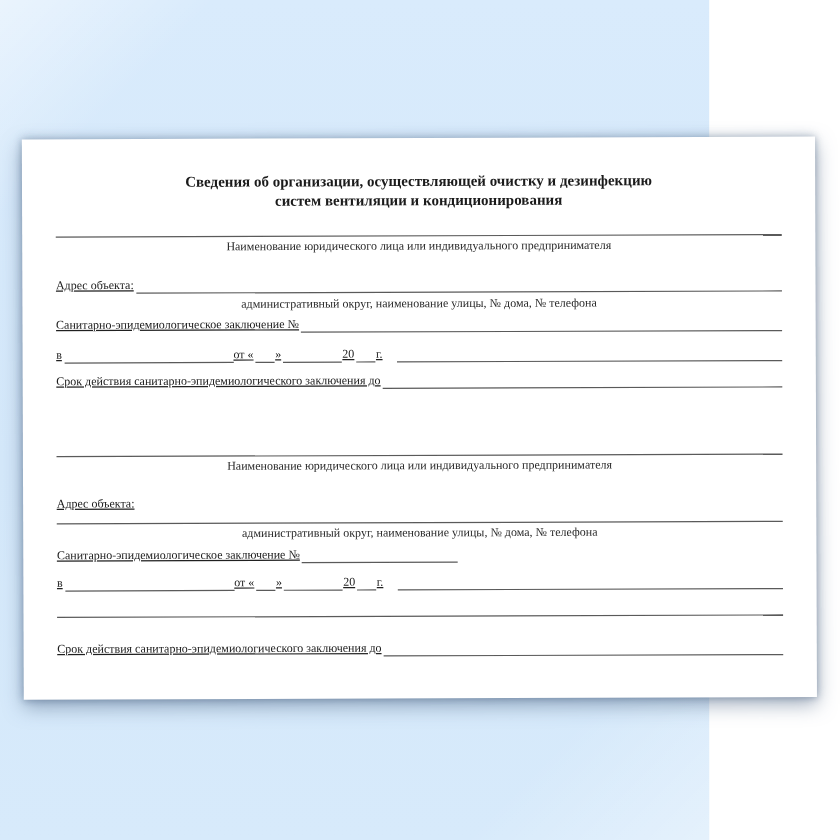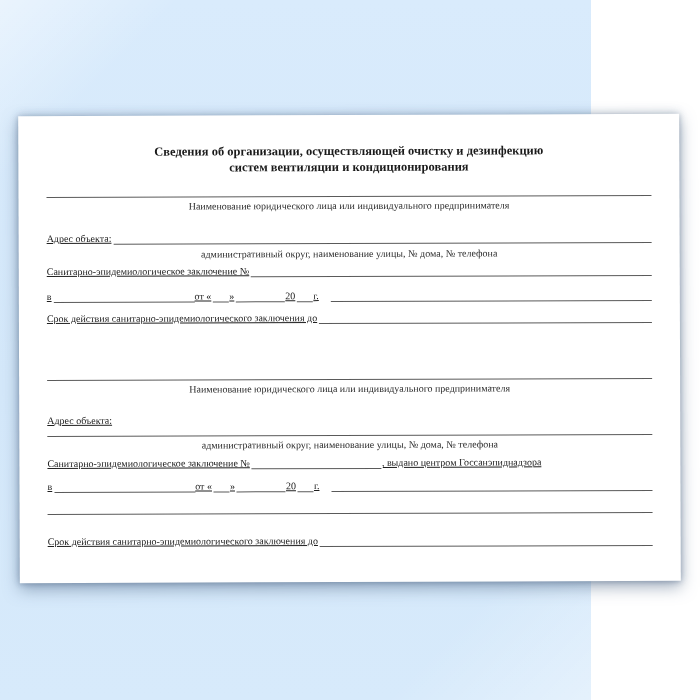--- a/index.html
+++ b/index.html
@@ -143,21 +143,20 @@
         <span class="lbl">Адрес объекта:</span>
       </div>
       <div class="row" style="top:308px">
         <span class="fill grow"></span>
       </div>
       <div class="caption" style="top:323px">административный округ, наименование улицы, № дома, № телефона</div>
 
       <div class="row" style="top:341px">
         <span class="lbl">Санитарно-эпидемиологическое заключение №</span>
         <span class="fill w130"></span>
-        <span class="lbl">, выдано центром Госсанэпиднадзора</span>
       </div>
 
       <div class="row" style="top:364px">
         <span class="lbl">в</span>
         <span class="fill w141"></span>
         <span class="lbl">от «</span>
         <span class="fill w16"></span>
         <span class="lbl">»</span>
         <span class="fill w49"></span>
         <span class="lbl">20</span>

